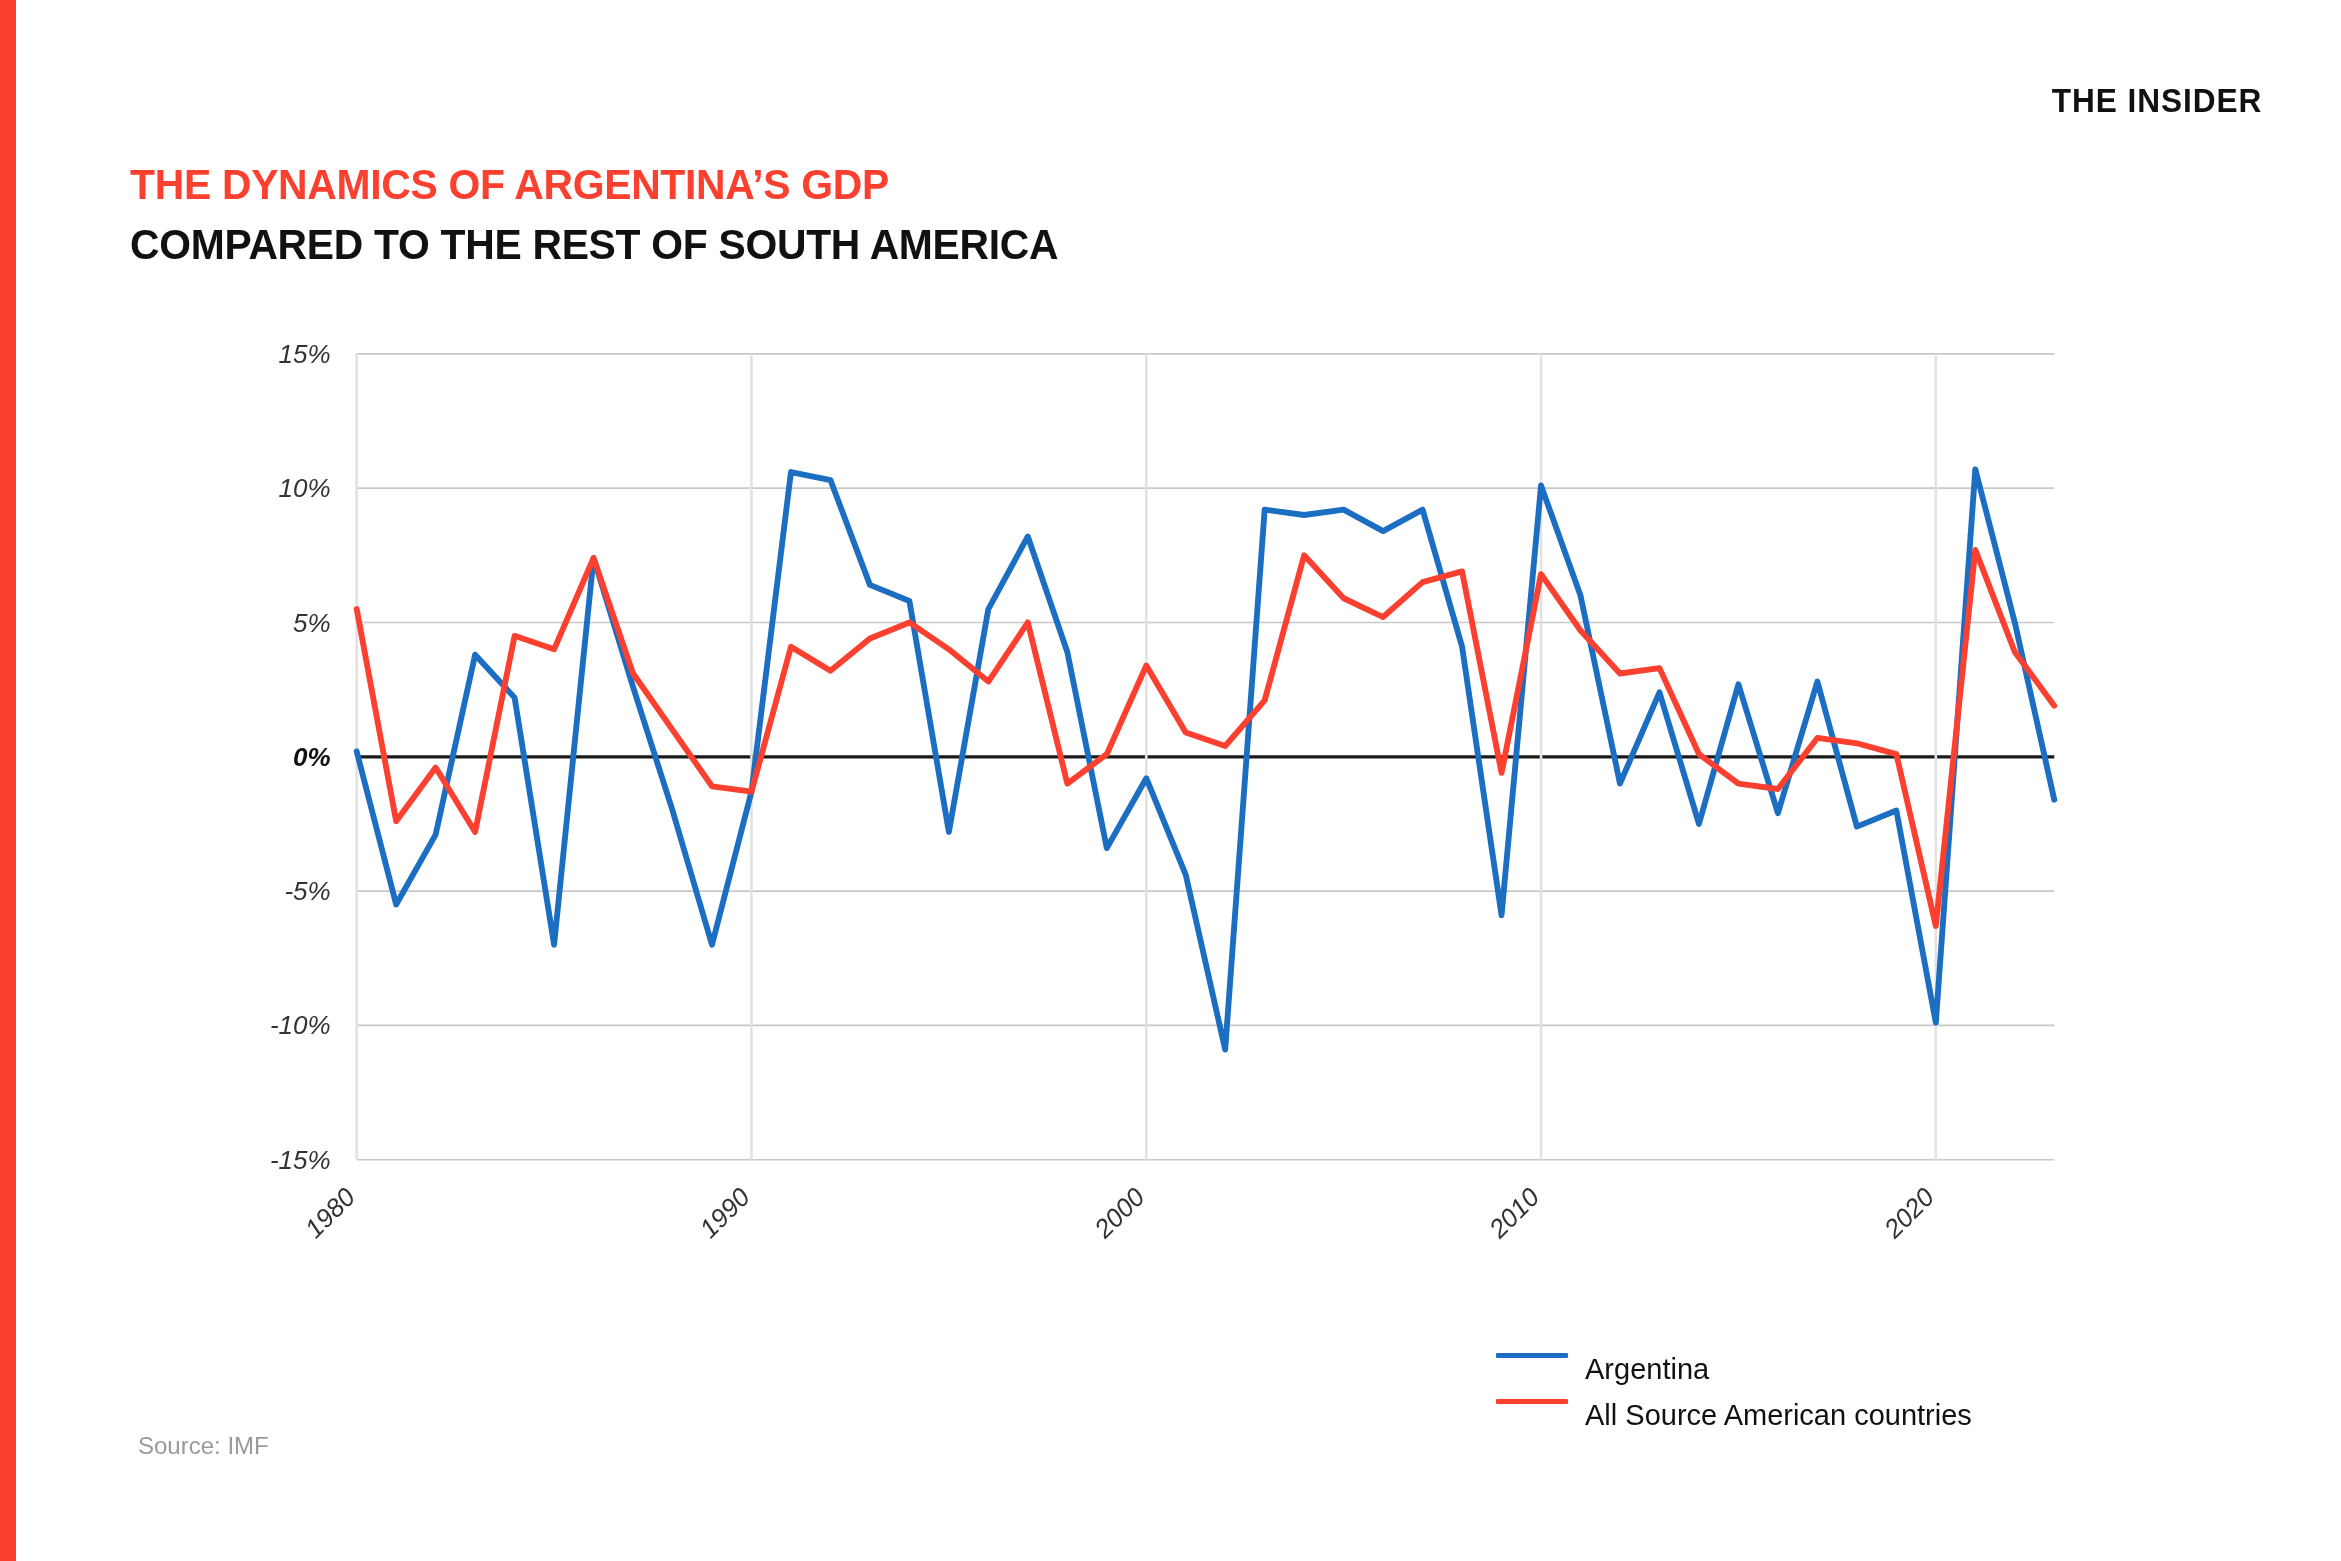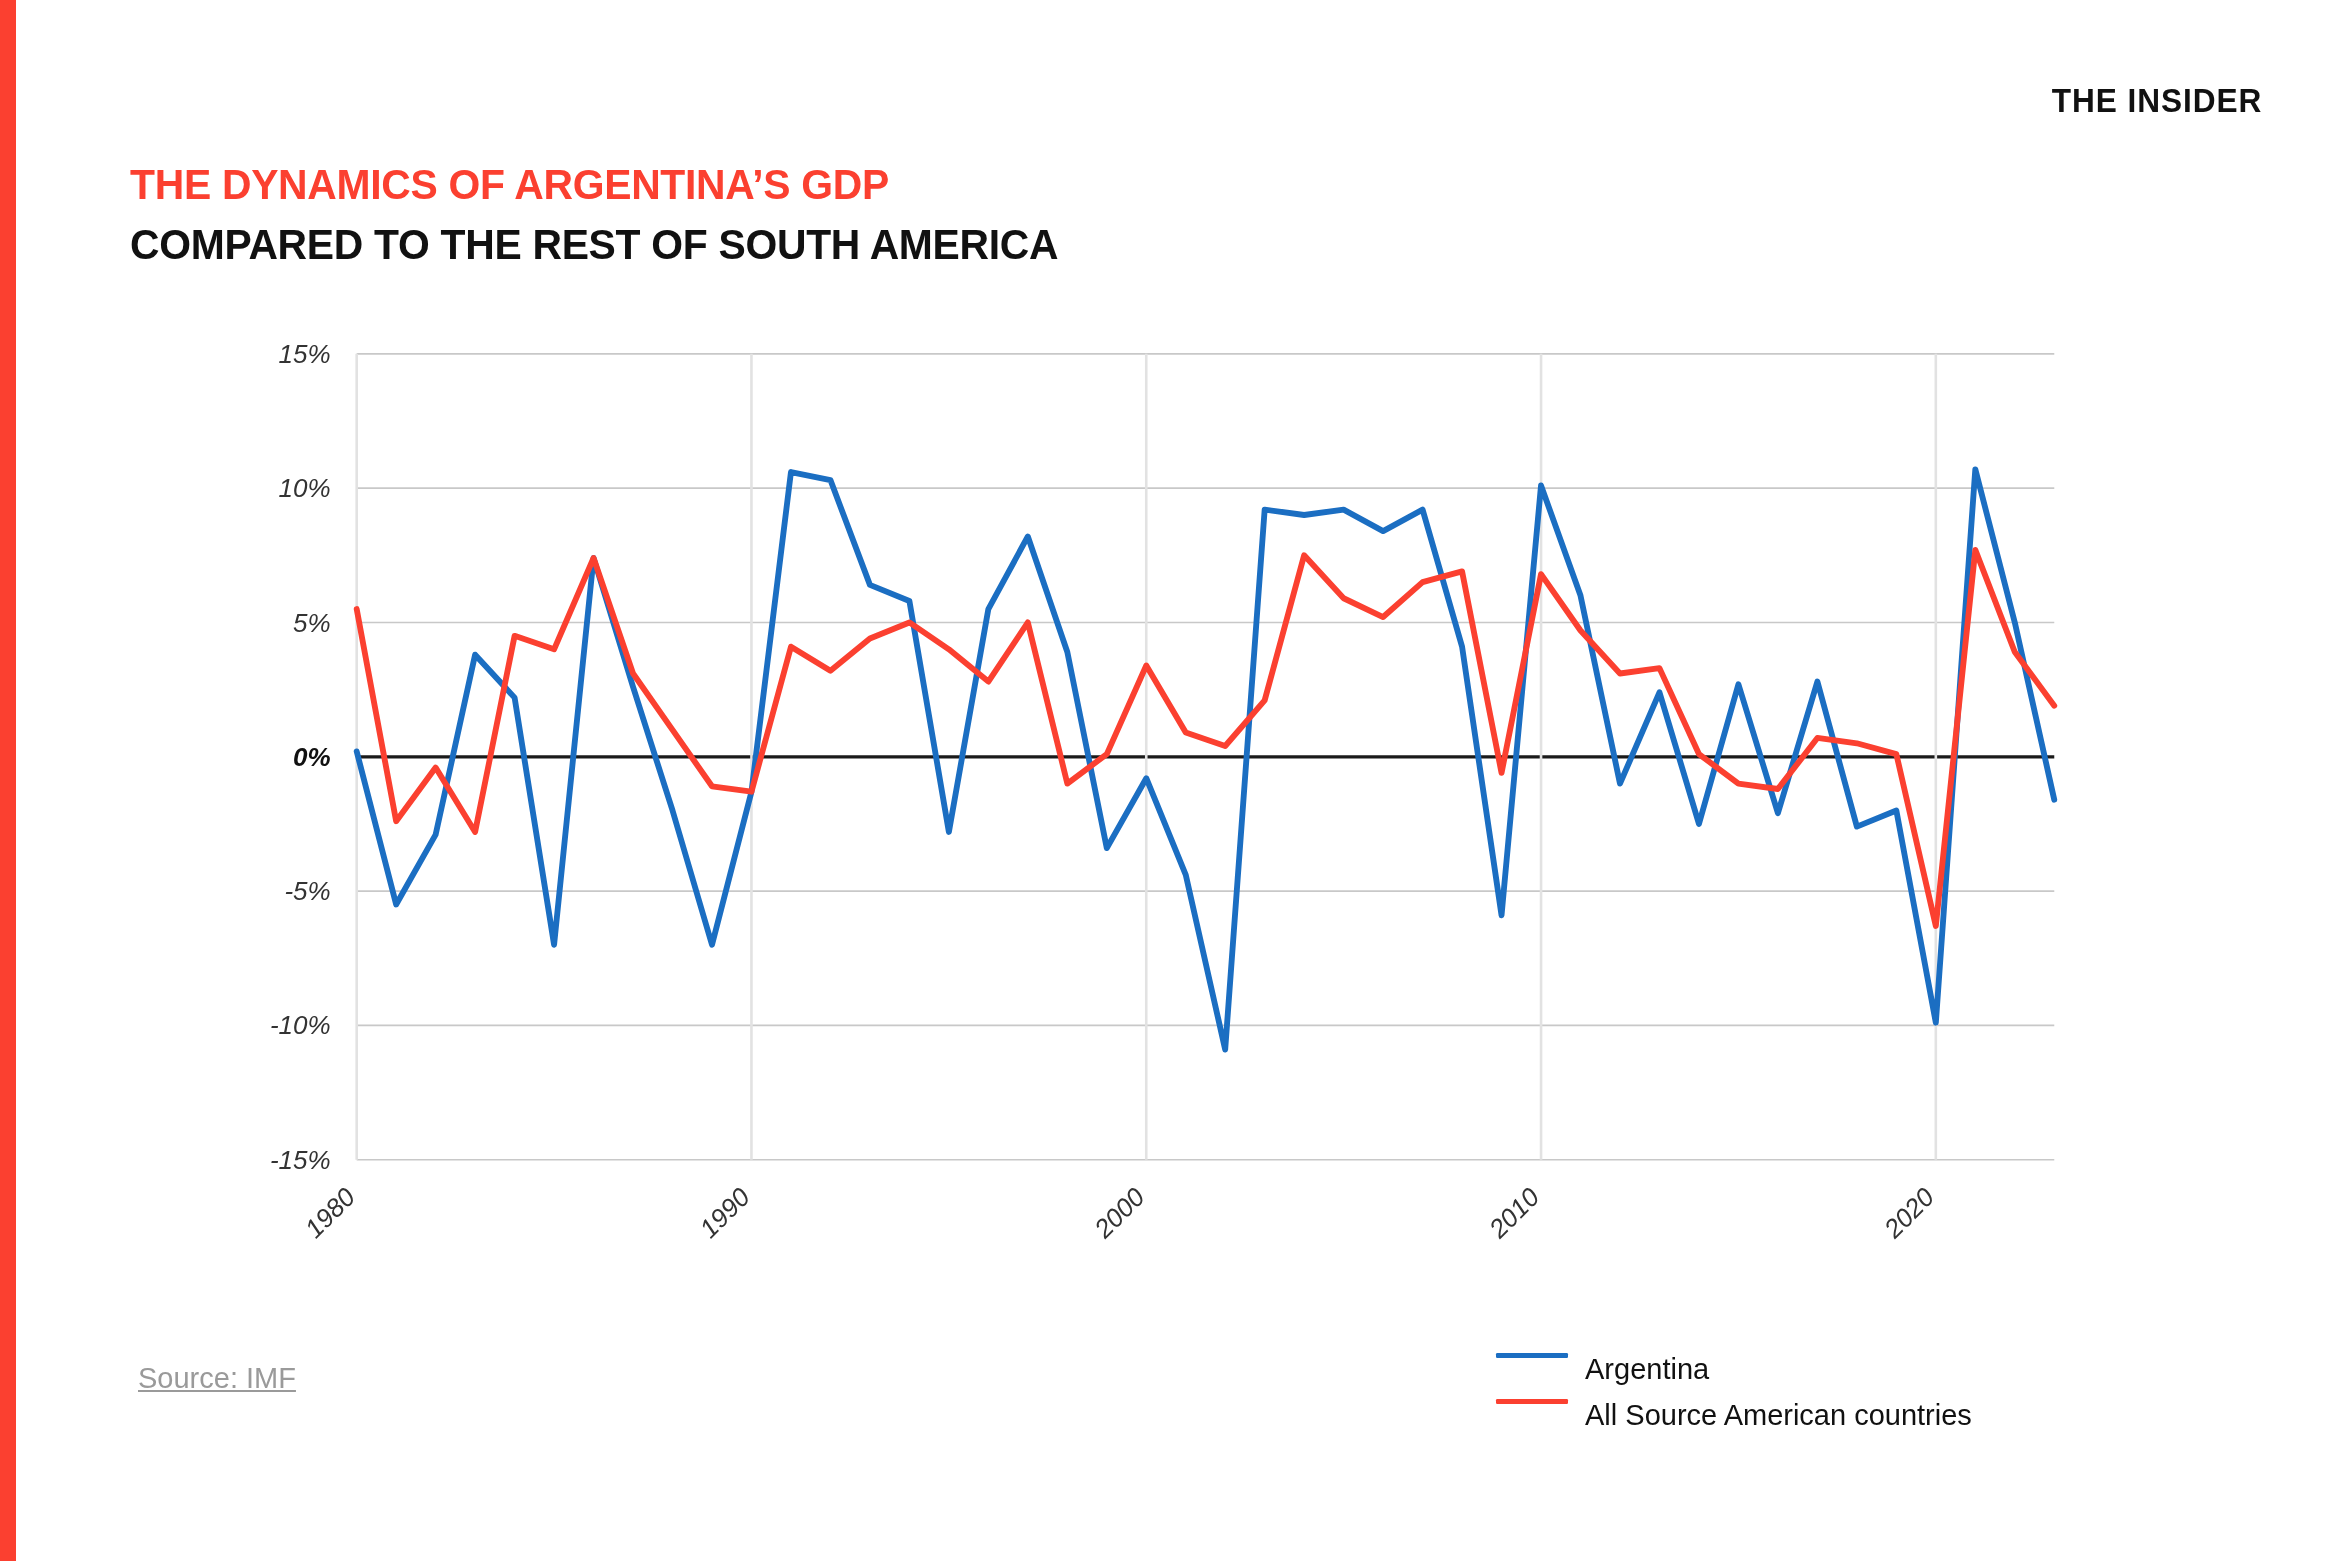--- a/index.html
+++ b/index.html
@@ -58,22 +58,22 @@
   }
   
   #legend{
     position:absolute;left:1496px;top:1353px;
   }
   .legend-row{display:flex;height:46px;}
   .legend-swatch{width:72px;height:4.6px;margin-right:17px;border-radius:1.3px;}
   .legend-label{font-size:29px;color:#111111;white-space:nowrap;}
   
   #source{
-    position:absolute;left:138px;top:1362px;
-    font-size:29px;color:#9a9a9a;text-decoration:underline;
+    position:absolute;left:138px;top:1432px;
+    font-size:24px;color:#9a9a9a;
   }
 </style>
 </head>
 <body>
 
 <div id="accent-bar"></div>
 
 <div id="brand">THE INSIDER</div>
 
 <div id="title-block">

